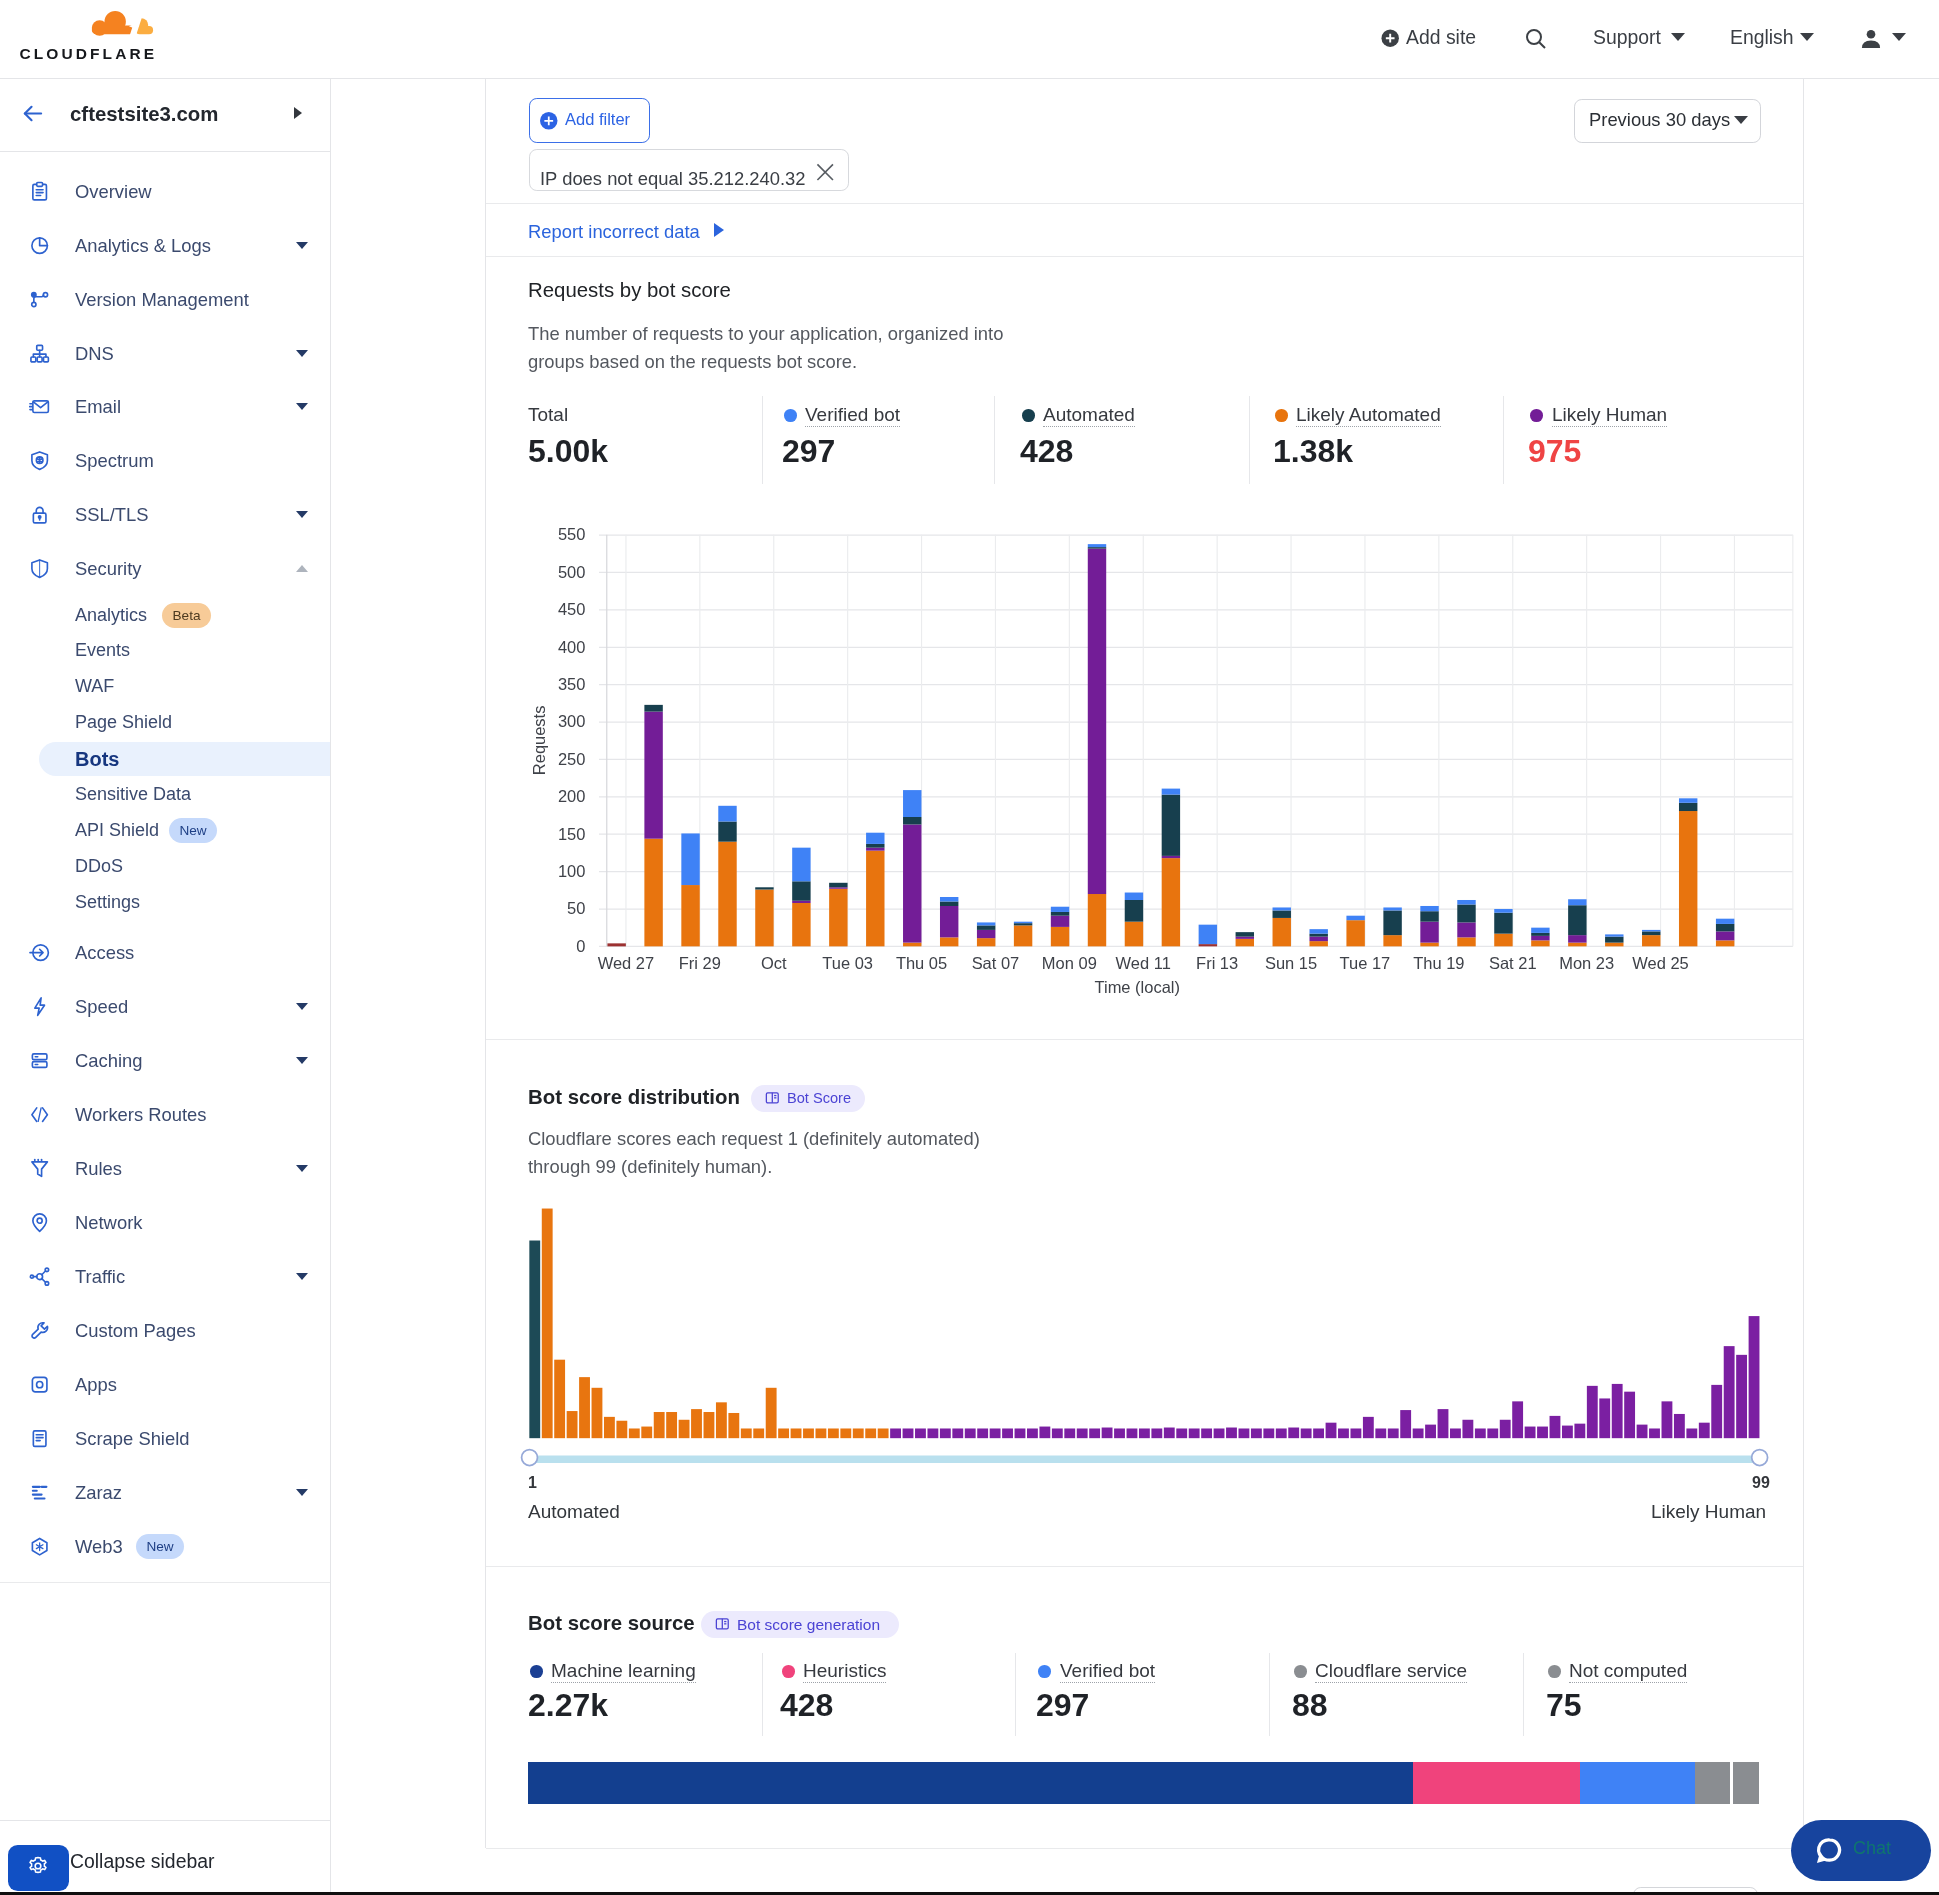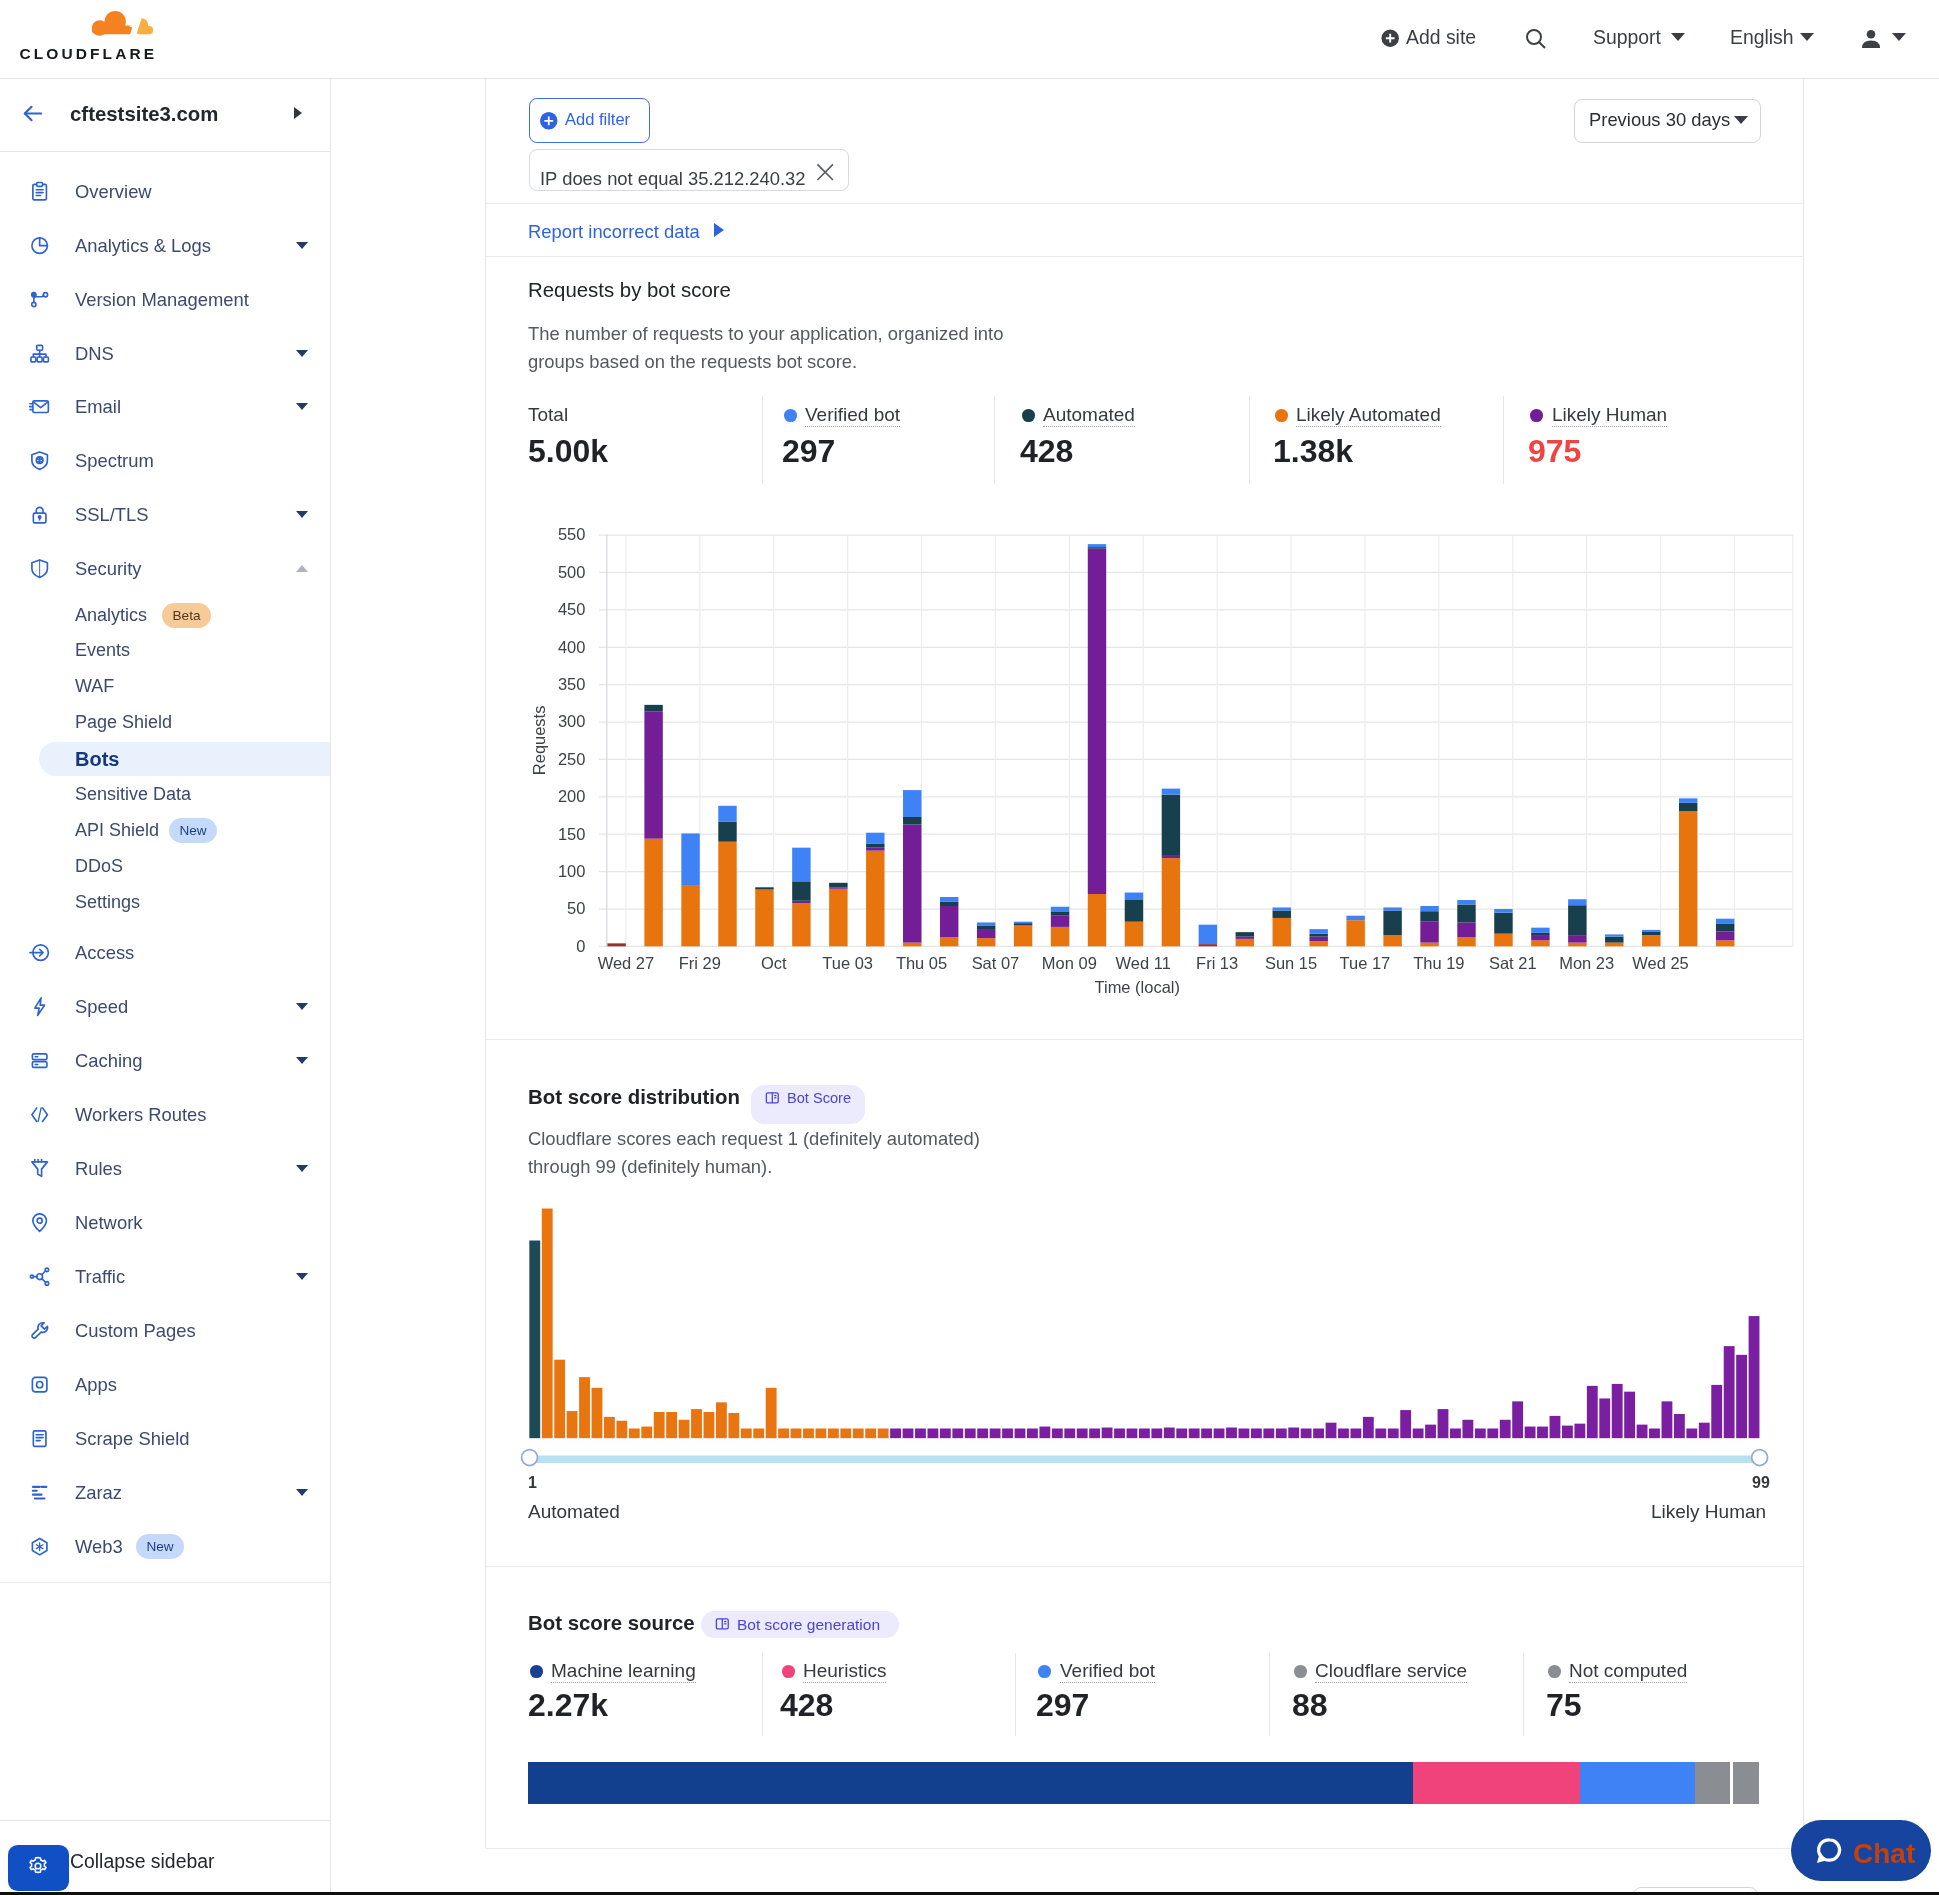--- a/index.html
+++ b/index.html
@@ -387,21 +387,21 @@
     <text x="830.6" y="489" text-anchor="middle" font-size="17" fill="#3f4249">Sun 15</text>
     <text x="906.8" y="489" text-anchor="middle" font-size="17" fill="#3f4249">Tue 17</text>
     <text x="983.0" y="489" text-anchor="middle" font-size="17" fill="#3f4249">Thu 19</text>
     <text x="1059.2" y="489" text-anchor="middle" font-size="17" fill="#3f4249">Sat 21</text>
     <text x="1135.4" y="489" text-anchor="middle" font-size="17" fill="#3f4249">Mon 23</text>
     <text x="1211.6" y="489" text-anchor="middle" font-size="17" fill="#3f4249">Wed 25</text>
     <text x="672" y="513" text-anchor="middle" font-size="17" fill="#3f4249">Time (local)</text>
     <text x="61" y="253" text-anchor="middle" font-size="17" fill="#3f4249" transform="rotate(-90 61 253)">Requests</text>
   </svg>
 <div class="abs" style="left:528px;top:1086px;font-size:20.4px;font-weight:bold;color:#202327">Bot score distribution</div>
-<div style="position:absolute;left:751px;top:1085px;width:114px;height:39px;border-radius:13.6px;background:#eceafd;color:#4b43d4;font-size:14.6px;line-height:27px;">
+<div style="position:absolute;left:751px;top:1085px;width:114px;height:27px;border-radius:13.6px;background:#eceafd;color:#4b43d4;font-size:14.6px;line-height:27px;">
     <svg width="14.6" height="14.6" viewBox="0 0 16 16" style="position:absolute;left:13.6px;top:6.3px" fill="none" stroke="#4b43d4" stroke-width="1.4">
       <rect x="1.5" y="2" width="13" height="11" rx="1.5"></rect>
       <line x1="8" y1="2" x2="8" y2="13"></line>
       <line x1="10" y1="5" x2="12.5" y2="5"></line>
       <line x1="10" y1="7.5" x2="12.5" y2="7.5"></line>
     </svg>
     <span style="position:absolute;left:36px">Bot Score</span>
   </div>
 <div class="abs" style="left:528px;top:1125px;font-size:18.4px;color:#54585f;line-height:28px">Cloudflare scores each request 1 (definitely automated)<br>through 99 (definitely human).</div>
 <svg style="position:absolute;left:505px;top:1194px" width="1300" height="281" viewBox="0 0 1340 290">
@@ -544,14 +544,14 @@
 <div class="abs" style="left:528px;top:1762px;width:885px;height:42px;background:#133f8f"></div>
 <div class="abs" style="left:1413px;top:1762px;width:167px;height:42px;background:#f0437c"></div>
 <div class="abs" style="left:1580px;top:1762px;width:115px;height:42px;background:#3f82f6"></div>
 <div class="abs" style="left:1695px;top:1762px;width:35px;height:42px;background:#8a8d91"></div>
 <div class="abs" style="left:1733px;top:1762px;width:26px;height:42px;background:#8a8d91"></div>
 <div class="abs" style="left:1633px;top:1887px;width:125px;height:19.4px;border:1px solid #d4d6da;border-radius:7.8px"></div>
 <div class="abs" style="left:1791px;top:1820px;width:140px;height:61px;border-radius:31px;background:#17449e"></div>
 <svg class="abs" style="left:1814px;top:1835px" width="31" height="31" viewBox="0 0 32 32">
     <path d="M16 5 a10.5 10.5 0 1 1 -9 16.2 L5.5 26.5 L10.8 25 A10.5 10.5 0 0 1 16 5 Z" fill="none" stroke="#fff" stroke-width="3.4"></path>
   </svg>
-<div class="abs" style="left:1853px;top:1838px;font-size:28px;font-weight:bold;color:#c2410c">Chat</div>
+<div class="abs" style="left:1853px;top:1838px;font-size:18px;font-weight:normal;color:#0f766e">Chat</div>
 <div class="abs" style="left:0;top:1892px;width:1940px;height:2.9px;background:#101010"></div>
 
 </body></html>

